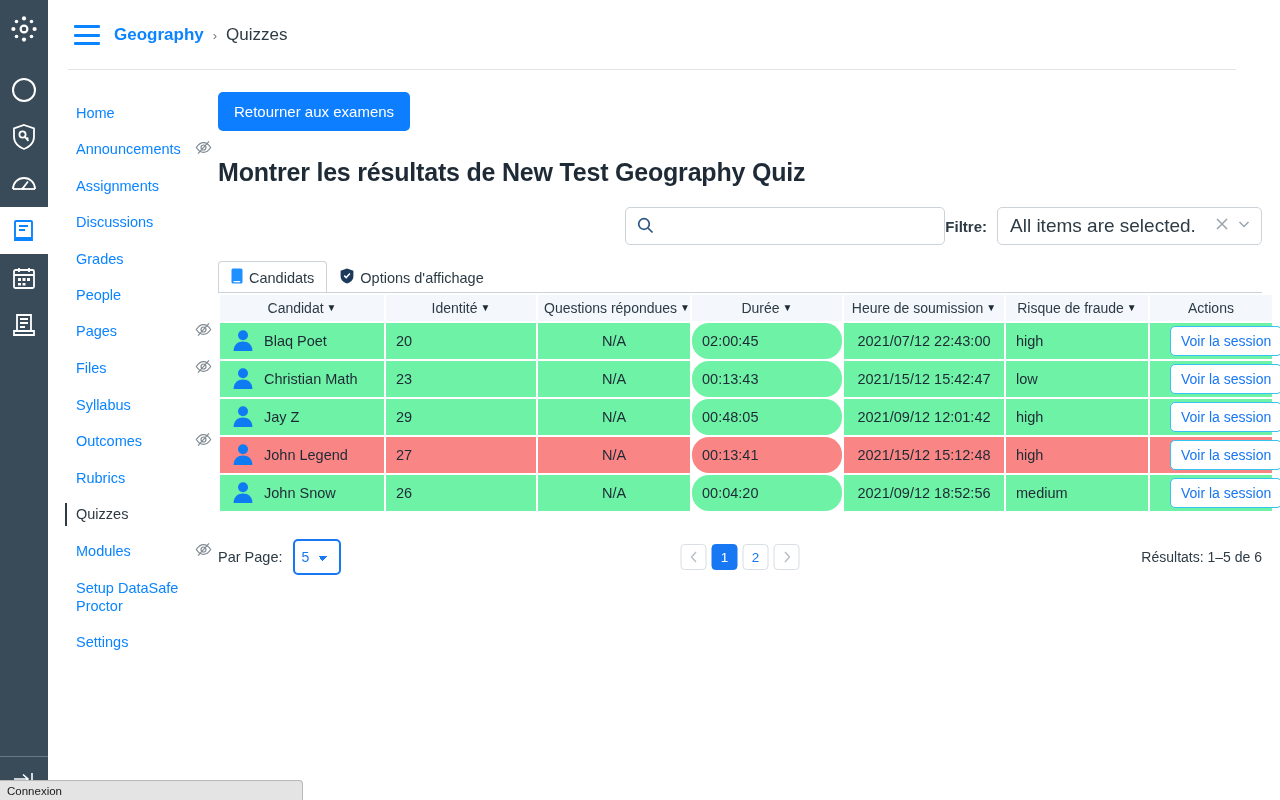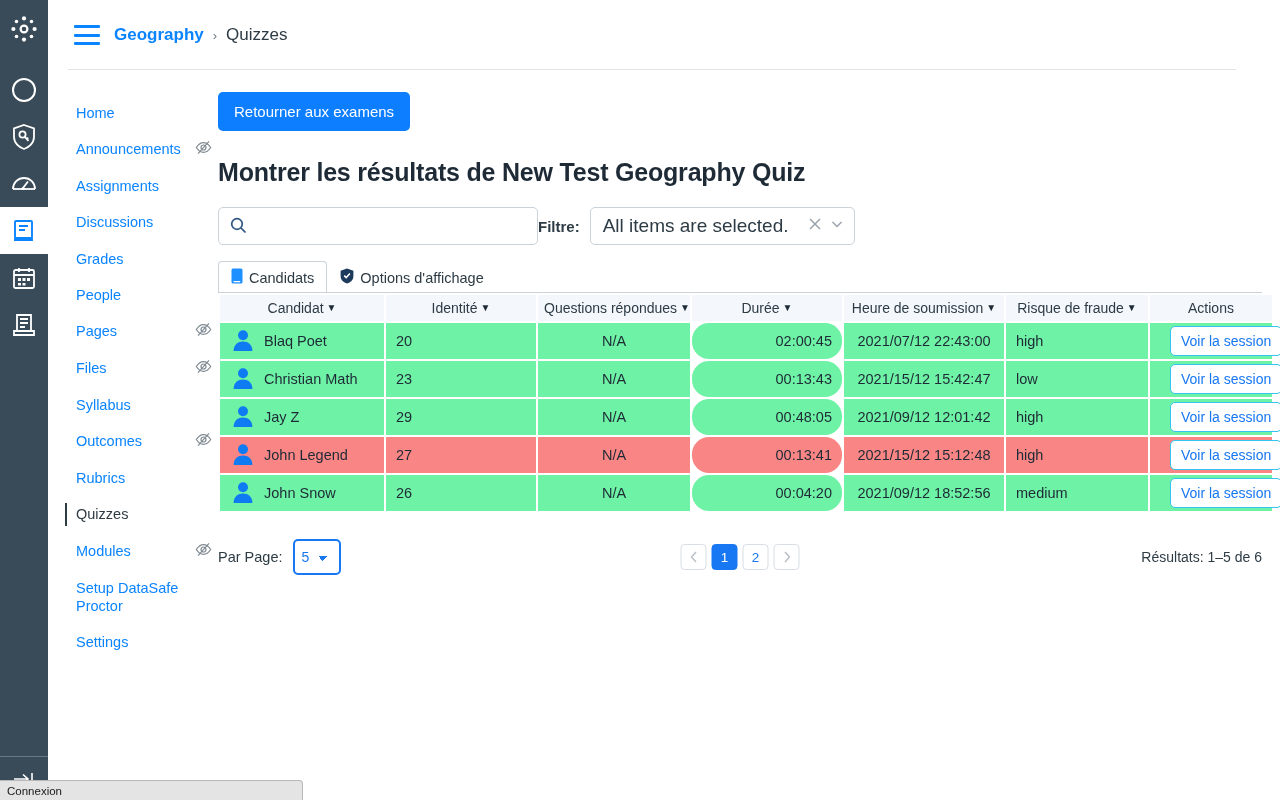--- a/index.html
+++ b/index.html
@@ -74,21 +74,21 @@
     font-size:15px; font-family:"Liberation Sans",sans-serif;
     padding: 11px 16px; cursor:pointer;
   }
 
   .page-title {
     margin-top: 27px;
     font-size: 25px; font-weight: bold; color:#1E2A35; letter-spacing:-0.2px;
   }
 
   .searchrow {
-    margin-top: 20px; display:flex; align-items:center; justify-content:flex-start;
+    margin-top: 20px; display:flex; align-items:center; justify-content:flex-end;
   }
   .search-wrap {
     position:relative; width: 320px; height: 38px;
   }
   .search-input {
     width: 320px; height: 38px;
     border:1px solid #CBD2D8; border-radius:5px;
     padding-left: 40px; font-size:14px;
     font-family:"Liberation Sans",sans-serif; color:#2D3B45;
     outline:none; background:#fff;
@@ -132,21 +132,21 @@
     vertical-align: middle;
   }
   tr.ok td { background:#6EF2A6; }
   tr.flag td { background:#FA8585; }
   td.c-name { padding:0 6px; }
   .namecell { display:flex; align-items:center; gap:8px; }
   .avatar { flex:0 0 auto; }
   td.c-ident, td.c-quest, td.c-dur, td.c-time, td.c-risk { }
   td.c-ident { text-align:left; }
   td.c-quest { text-align:center; }
-  td.c-dur   { text-align:right;border-radius:17px; }
+  td.c-dur   { text-align:left;border-radius:17px; }
   td.c-time  { text-align:center; }
   td.c-risk  { text-align:left; }
   td.c-act   { text-align:center; padding:0; position:relative; }
   .btn-session {
     display:inline-block; background:#fff; color:#1877F2;
     border:1.5px solid #35C3F0; border-radius:5px;
     font-size:14px; font-family:"Liberation Sans",sans-serif;
     padding: 6px 10px; cursor:pointer; white-space:nowrap;
     position:relative; left: 10px; width: 112px;
   }

